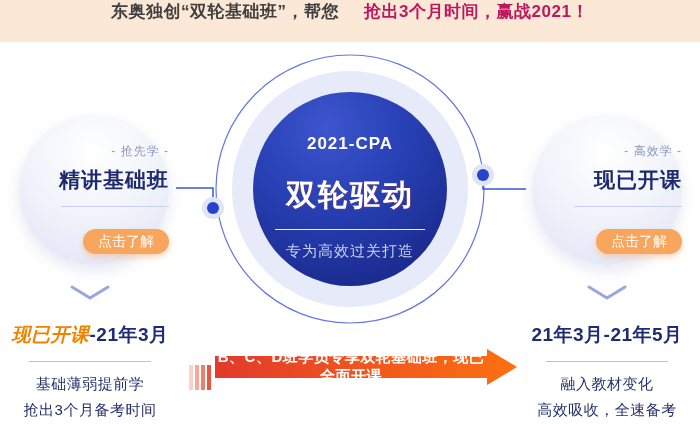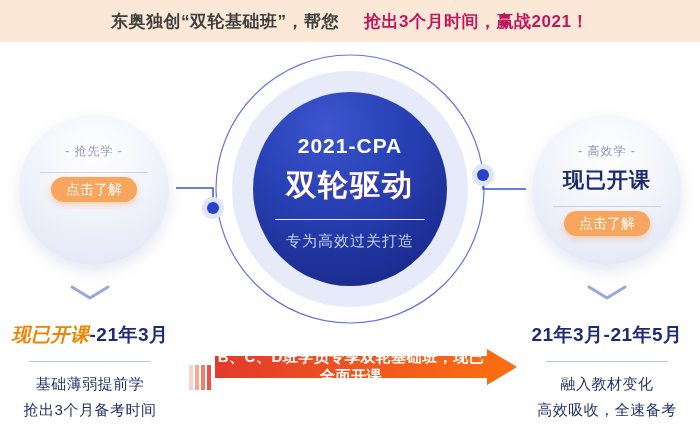--- a/index.html
+++ b/index.html
@@ -15,21 +15,21 @@
     overflow: hidden;
   }
 
   
   .top-banner {
     position: absolute;
     left: 0; top: 0;
     width: 700px; height: 42px;
     background: #fbe8d6;
     display: flex;
-    align-items: center;
+    align-items: flex-start;
     justify-content: center;
     font-size: 17px;
     font-weight: bold;
     letter-spacing: 0.5px;
     gap: 25px;
   }
   .top-banner .dark { color: #3f3f3f; }
   .top-banner .hl   { color: #be185d; }
 
   
@@ -55,26 +55,26 @@
     border-radius: 50%;
     background: radial-gradient(circle at 38% 18%, #3e55cd 0%, #2740b4 40%, #1a2a8c 85%);
     color: #ffffff;
     display: flex;
     flex-direction: column;
     align-items: center;
     text-align: center;
   }
   .center-eyebrow {
     margin-top: 42px;
-    font-size: 21px;
+    font-size: 17px;
     font-weight: bold;
     letter-spacing: 1px;
   }
   .center-title {
-    margin-top: 7px;
+    margin-top: 21px;
     font-size: 30px;
     font-weight: bold;
     letter-spacing: 2px;
     text-shadow: 1px 1px 0 rgba(190,40,70,0.35);
   }
   .center-divider {
     margin-top: 13px;
     width: 150px; height: 1px;
     background: rgba(255,255,255,0.9);
   }
@@ -88,21 +88,21 @@
   
   .side-circle {
     position: absolute;
     top: 115px;
     width: 150px; height: 150px;
     border-radius: 50%;
     background: radial-gradient(circle at 50% 25%, #ffffff 0%, #f2f4fb 45%, #dfe4f5 100%);
     box-shadow: 0 6px 14px rgba(120,130,190,0.18);
     display: flex;
     flex-direction: column;
-    align-items: center;
+    align-items: flex-end;
     text-align: center;
   }
   .side-circle.left  { left: 19px; }
   .side-circle.right { left: 532px; }
   .side-tag {
     margin-top: 28px;
     font-size: 12px;
     color: #8d96bb;
     letter-spacing: 1px;
   }
@@ -112,21 +112,21 @@
     font-weight: bold;
     color: #1d2b6e;
     letter-spacing: 1px;
   }
   .side-divider {
     margin-top: 12px;
     width: 108px; height: 1px;
     background: #c9d0ea;
   }
   .side-button {
-    margin-top: 4px;
+    margin-top: 22px;
     width: 86px; height: 25px;
     border: none;
     border-radius: 13px;
     background: #f8a55e;
     color: #ffffff;
     font-size: 14px;
     font-family: inherit;
     cursor: pointer;
     box-shadow: 0 3px 6px rgba(248,165,94,0.45);
   }
@@ -225,20 +225,21 @@
   <div class="halo-disc"></div>
   <div class="center-circle">
     <div class="center-eyebrow">2021-CPA</div>
     <div class="center-title">双轮驱动</div>
     <div class="center-divider"></div>
     <div class="center-subtitle">专为高效过关打造</div>
   </div>
 
   <div class="side-circle left">
     <div class="side-tag">- 抢先学 -</div>
+    <div class="side-title">精讲基础班</div>
     <div class="side-divider"></div>
     <button class="side-button">点击了解</button>
   </div>
 
   <div class="side-circle right">
     <div class="side-tag">- 高效学 -</div>
     <div class="side-title">现已开课</div>
     <div class="side-divider"></div>
     <button class="side-button">点击了解</button>
   </div>

